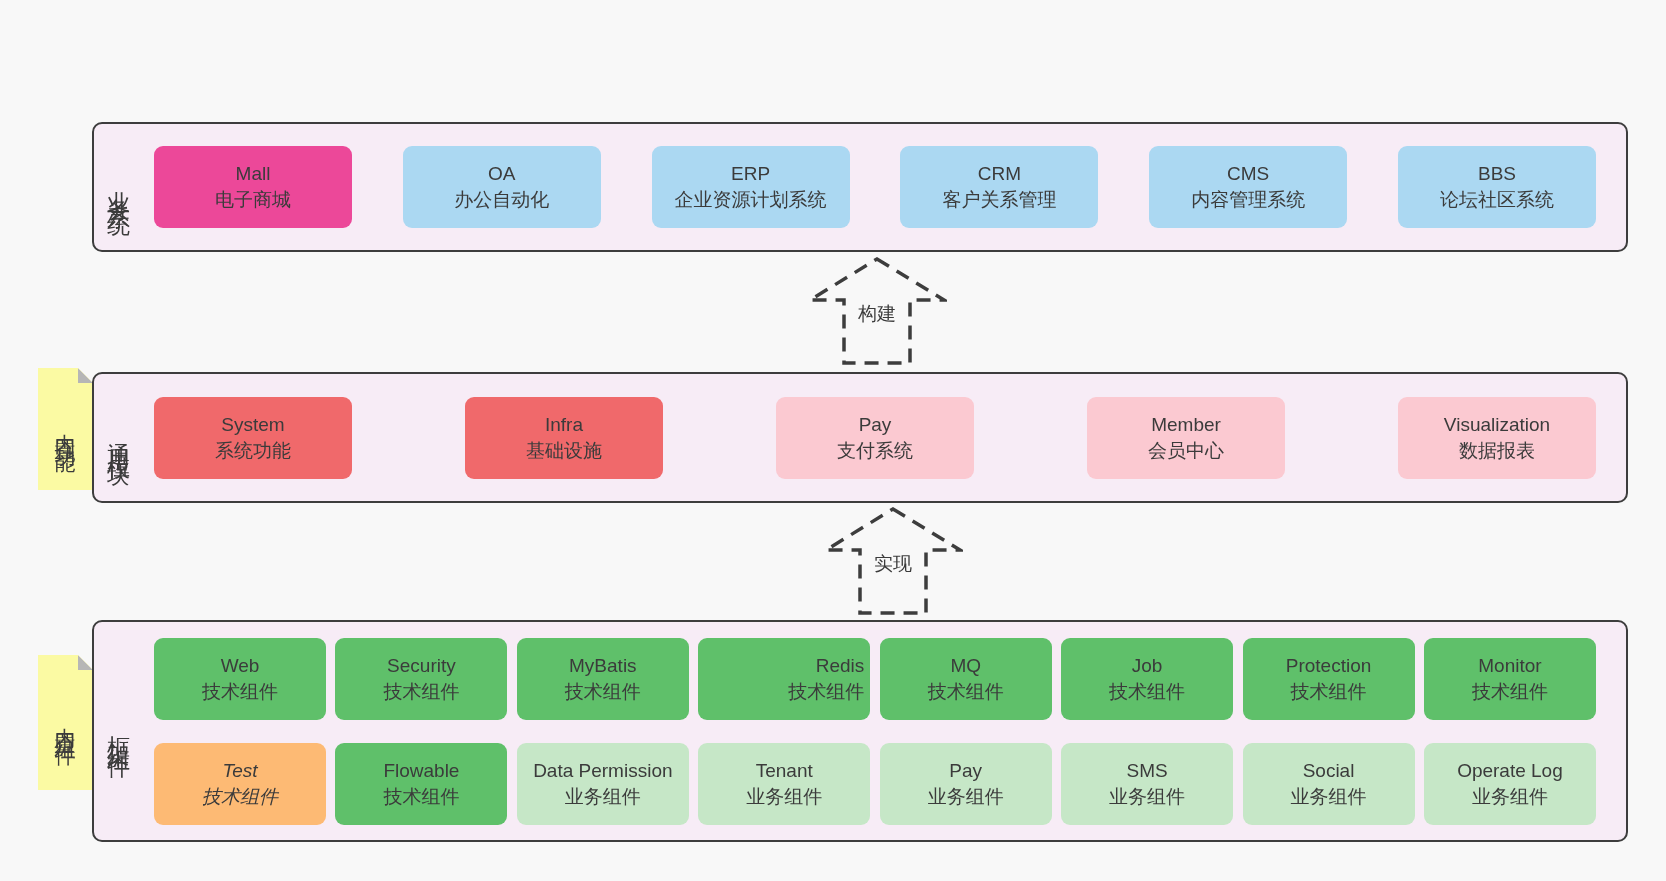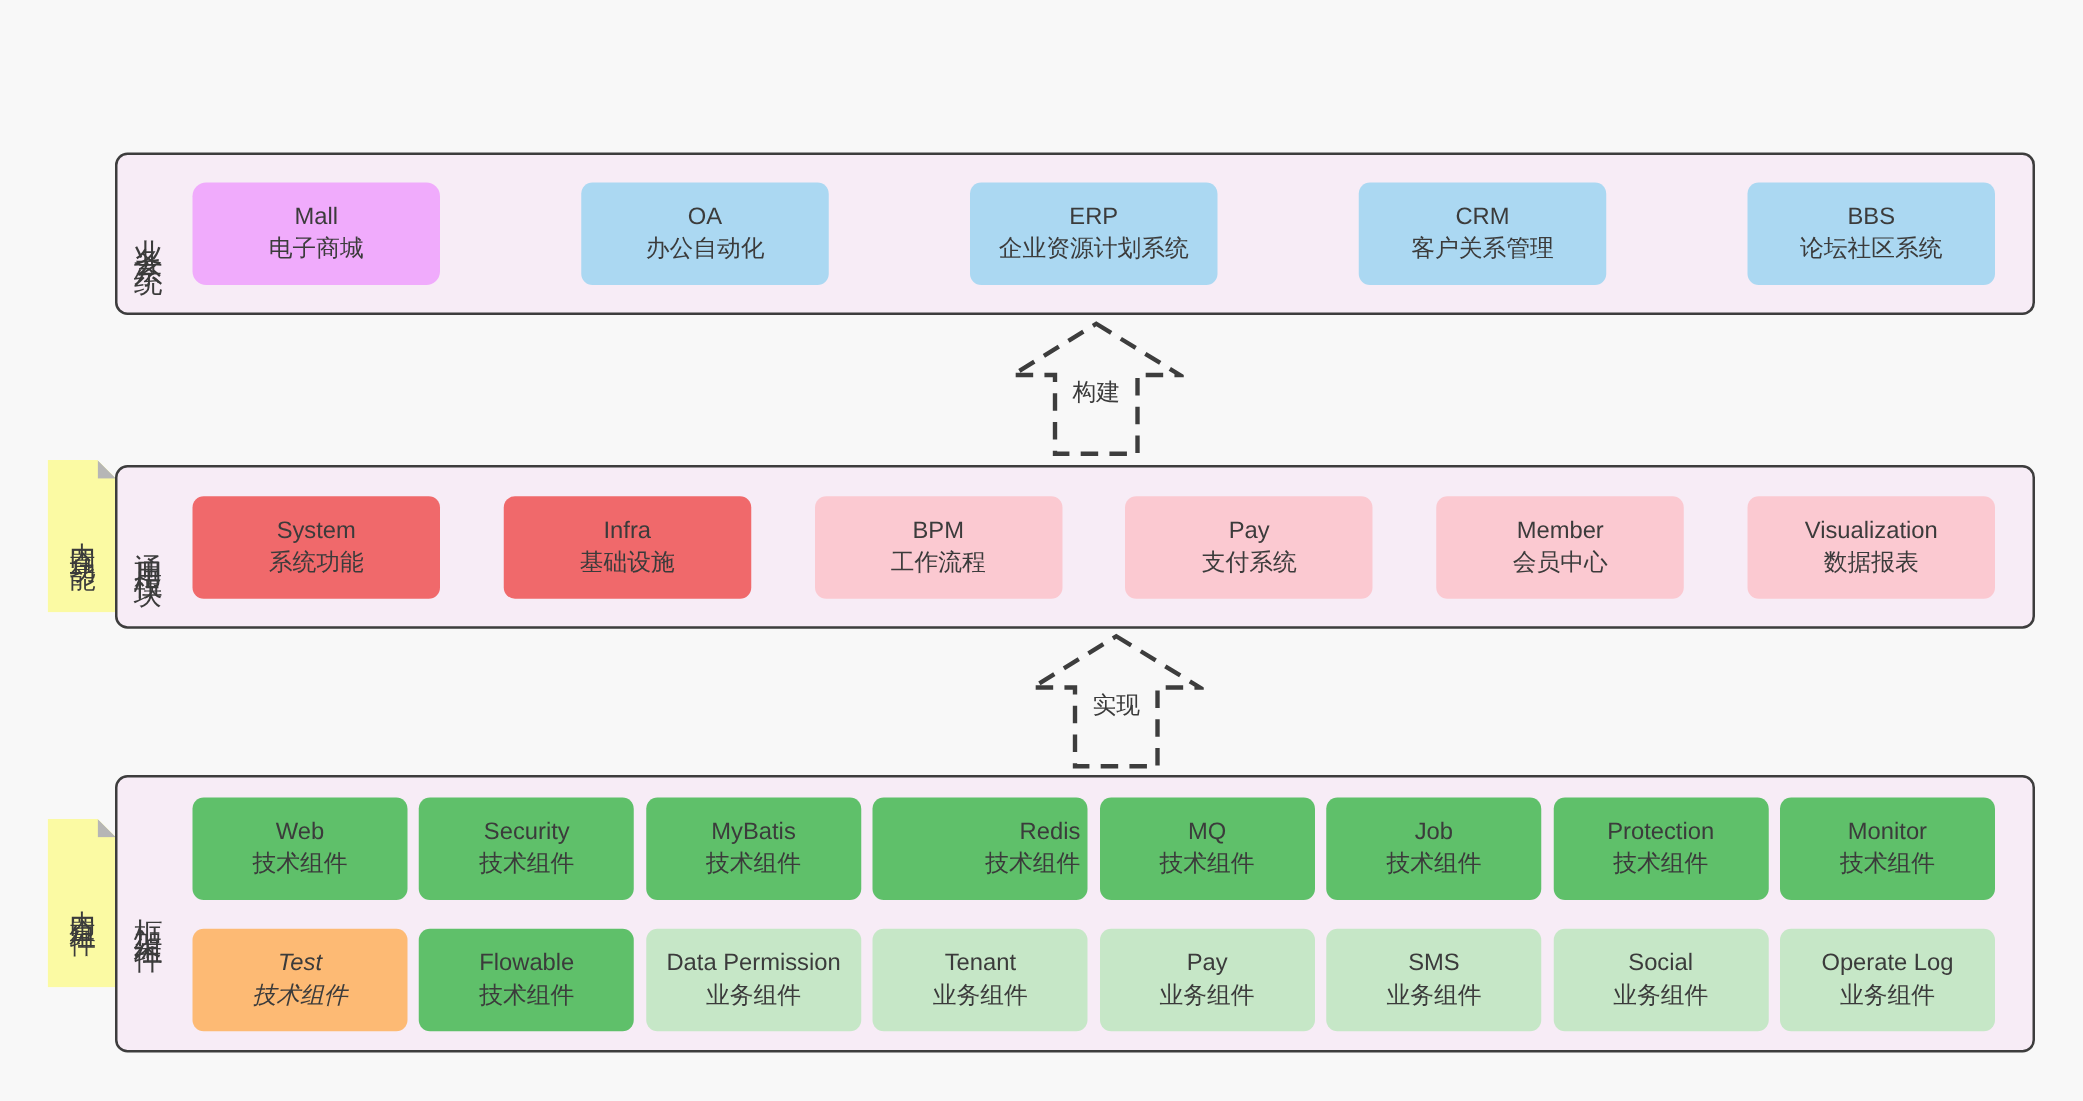--- a/index.html
+++ b/index.html
@@ -149,35 +149,39 @@
   </div>
   <div class="sticky" id="sticky-1">
     <div class="sticky-fold"></div>
     <div class="sticky-label">内置组件</div>
   </div>
 
   <section class="band" id="band-0">
     <div class="band-label">业务系统</div>
     <div class="rows">
       <div class="row wide">
-          <div class="box" style="background: #f0abfc; border-radius: 11px;">
+          <div class="box" style="background: #ec4899;">
     <div class="box-title">Mall</div>
     <div class="box-subtitle">电子商城</div>
   </div>
           <div class="box" style="background: rgb(171, 216, 242);">
     <div class="box-title">OA</div>
     <div class="box-subtitle">办公自动化</div>
   </div>
           <div class="box" style="background: rgb(171, 216, 242); text-align: center;">
     <div class="box-title">ERP</div>
     <div class="box-subtitle">企业资源计划系统</div>
   </div>
           <div class="box" style="background: rgb(171, 216, 242);">
     <div class="box-title">CRM</div>
     <div class="box-subtitle">客户关系管理</div>
+  </div>
+          <div class="box" style="background: rgb(171, 216, 242);">
+    <div class="box-title">CMS</div>
+    <div class="box-subtitle">内容管理系统</div>
   </div>
           <div class="box" style="background: rgb(171, 216, 242);">
     <div class="box-title">BBS</div>
     <div class="box-subtitle">论坛社区系统</div>
   </div>
         </div>
     </div>
   </section>
 
   <div class="arrow" id="arrow-0">
@@ -193,24 +197,20 @@
       <div class="row wide">
           <div class="box" style="background: rgb(240, 105, 107);">
     <div class="box-title">System</div>
     <div class="box-subtitle">系统功能</div>
   </div>
           <div class="box" style="background: rgb(240, 105, 107);">
     <div class="box-title">Infra</div>
     <div class="box-subtitle">基础设施</div>
   </div>
           <div class="box" style="background: rgb(251, 201, 209);">
-    <div class="box-title">BPM</div>
-    <div class="box-subtitle">工作流程</div>
-  </div>
-          <div class="box" style="background: rgb(251, 201, 209);">
     <div class="box-title">Pay</div>
     <div class="box-subtitle">支付系统</div>
   </div>
           <div class="box" style="background: rgb(251, 201, 209);">
     <div class="box-title">Member</div>
     <div class="box-subtitle">会员中心</div>
   </div>
           <div class="box" style="background: rgb(251, 201, 209);">
     <div class="box-title">Visualization</div>
     <div class="box-subtitle">数据报表</div>

